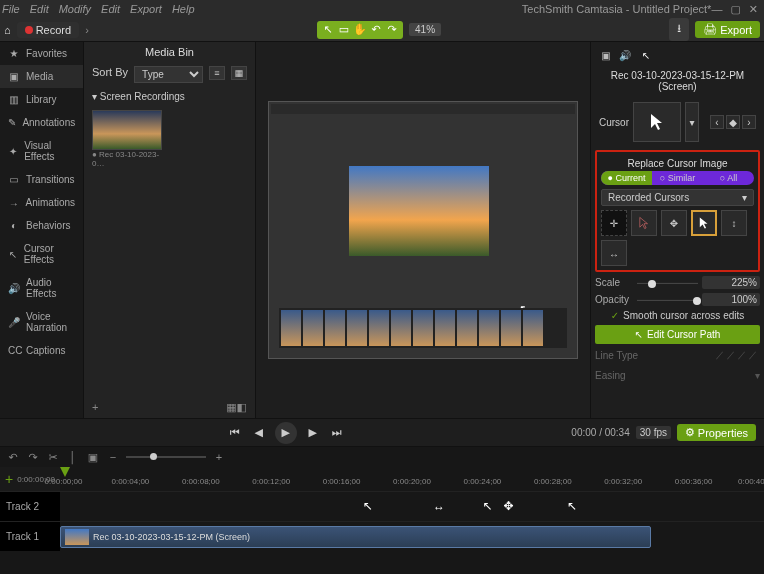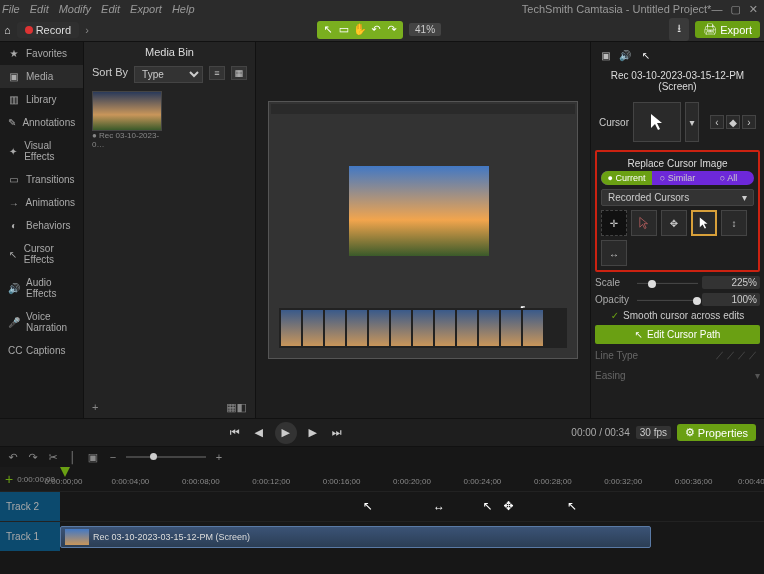--- a/index.html
+++ b/index.html
@@ -79,21 +79,21 @@
 .tltoolbar .zoomsl { width: 80px; height: 2px; background: #444; position: relative; }
 .tltoolbar .zoomsl .th { position: absolute; width: 7px; height: 7px; background: #ccc; border-radius: 50%; top: -3px; left: 30%; }
 .ruler { height: 24px; display: flex; position: relative; }
 .ruler .labels { flex: 0 0 60px; background: #1a1a1a; display: flex; align-items: center; justify-content: center; }
 .ruler .labels .plus { color: #6aa013; font-size: 14px; }
 .ruler .ticks { flex: 1; position: relative; background: #171717; }
 .ruler .ticks .tick { position: absolute; top: 10px; font-size: 8px; color: #888; transform: translateX(-50%); }
 .ruler .playhead { position: absolute; left: 60px; top: 0; }
 .ruler .playhead .head { width: 10px; height: 10px; background: #6aa013; clip-path: polygon(0 0,100% 0,50% 100%); }
 .track { height: 30px; display: flex; border-top: 1px solid #222; }
-.track .label { flex: 0 0 60px; background: #0c4a6e; display: flex; align-items: center; padding-left: 6px; color: #aaa; font-size: 10px; gap: 4px; }
+.track .label { flex: 0 0 60px; background: #000000; display: flex; align-items: center; padding-left: 6px; color: #aaa; font-size: 10px; gap: 4px; }
 .track .lane { flex: 1; position: relative; background: #171717; }
 .clip { position: absolute; top: 4px; height: 22px; background: linear-gradient(180deg,#3b5376,#2b3e55); border: 1px solid #5a7aa5; border-radius: 2px; display: flex; align-items: center; padding-left: 4px; gap: 4px; overflow: hidden; }
 .clip .th { width: 24px; height: 16px; background: linear-gradient(180deg,#4278c4,#c9965a); }
 .clip .nm { font-size: 9px; color: #ddd; }
 .marker { position: absolute; top: 7px; color: #fff; font-size: 12px; }
 </style>
 </head>
 <body>
 
 <div class="titlebar">
@@ -188,20 +188,21 @@
   </div>
 
   <div class="mediabin">
     <div class="head">Media Bin</div>
     <div class="sortrow">
       <span>Sort By</span>
       <select><option>Type</option></select>
       <span class="viewbtn">≡</span>
       <span class="viewbtn">▦</span>
     </div>
+    <div class="folder">▾ <span>Screen Recordings</span></div>
     <div class="thumb">
       <div class="img"></div>
       <div class="rec">● Rec 03-10-2023-0…</div>
     </div>
     <div class="foot">
       <span>+</span>
       <span>▦◧</span>
     </div>
   </div>
 

